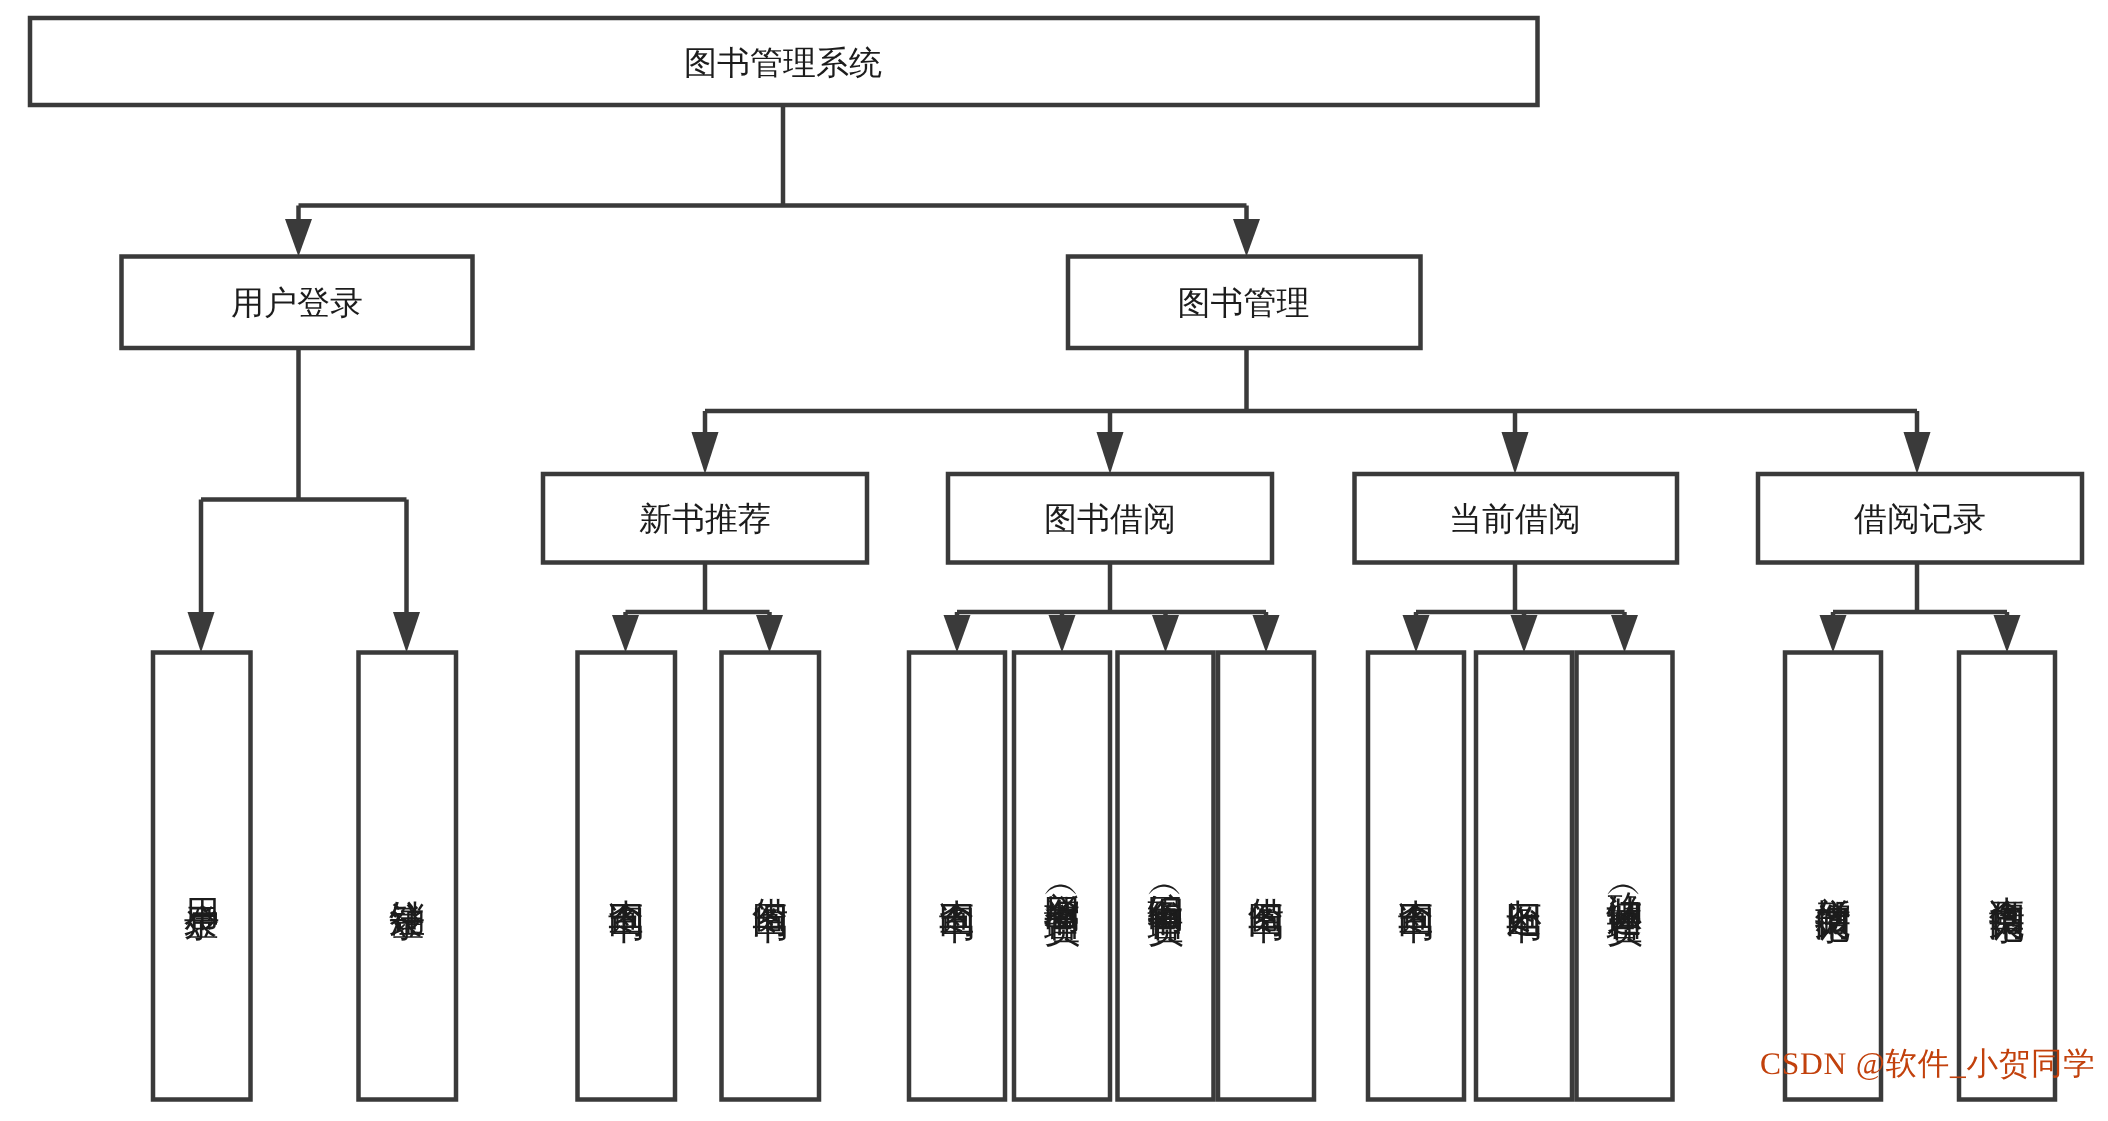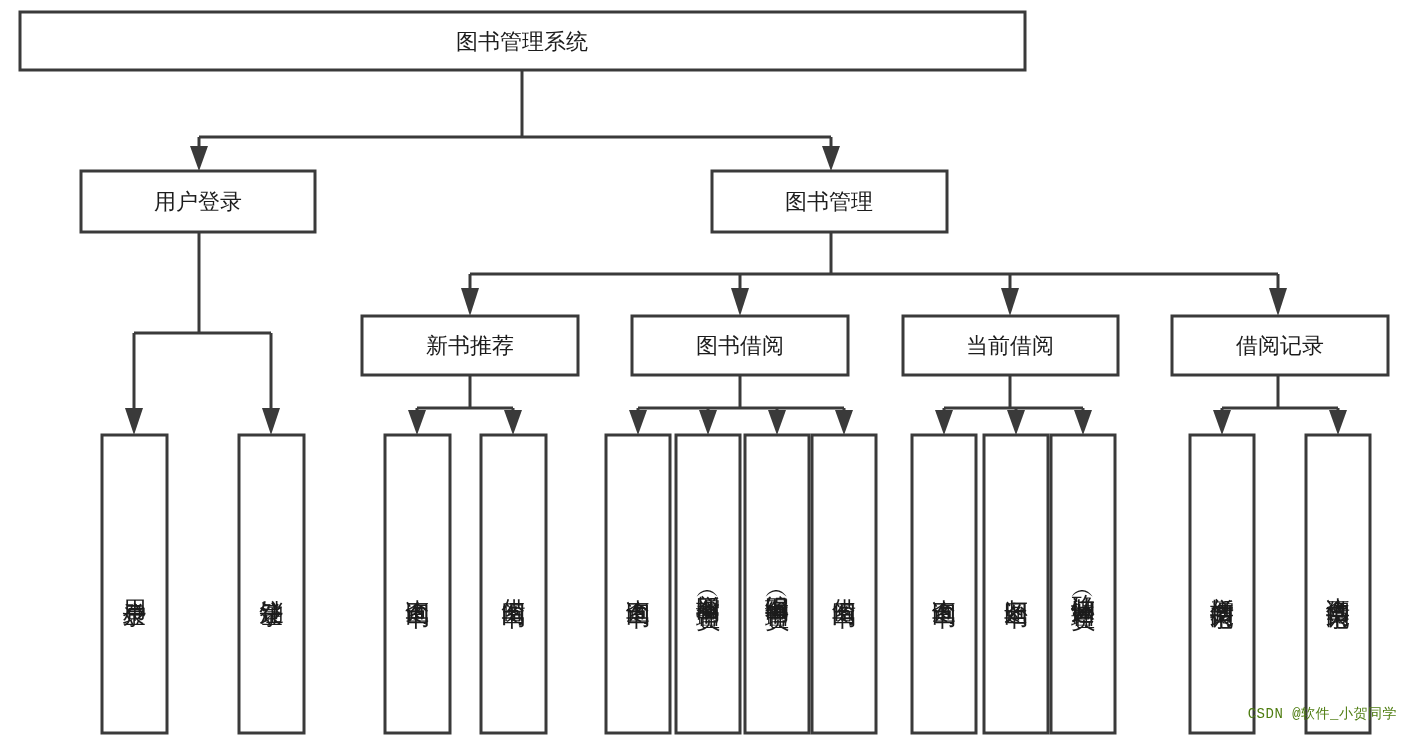--- a/index.html
+++ b/index.html
@@ -60,23 +60,23 @@
     display: flex;
     align-items: center;
     justify-content: center;
     white-space: nowrap;
     pointer-events: none;
   }
   .watermark {
     position: absolute;
     right: 8px;
     bottom: 8px;
-    font-family: Liberation Mono, monospace;
-    font-size: 14px;
-    color: #4d7c0f;
+    font-family: Liberation Serif, serif;
+    font-size: 21px;
+    color: #c2410c;
     letter-spacing: 0.5px;
     white-space: nowrap;
   }
 </style>
 </head>
 <body>
 
 <div id="diagram-root">
 
   <svg class="diagram" viewBox="0 0 1405 747">

